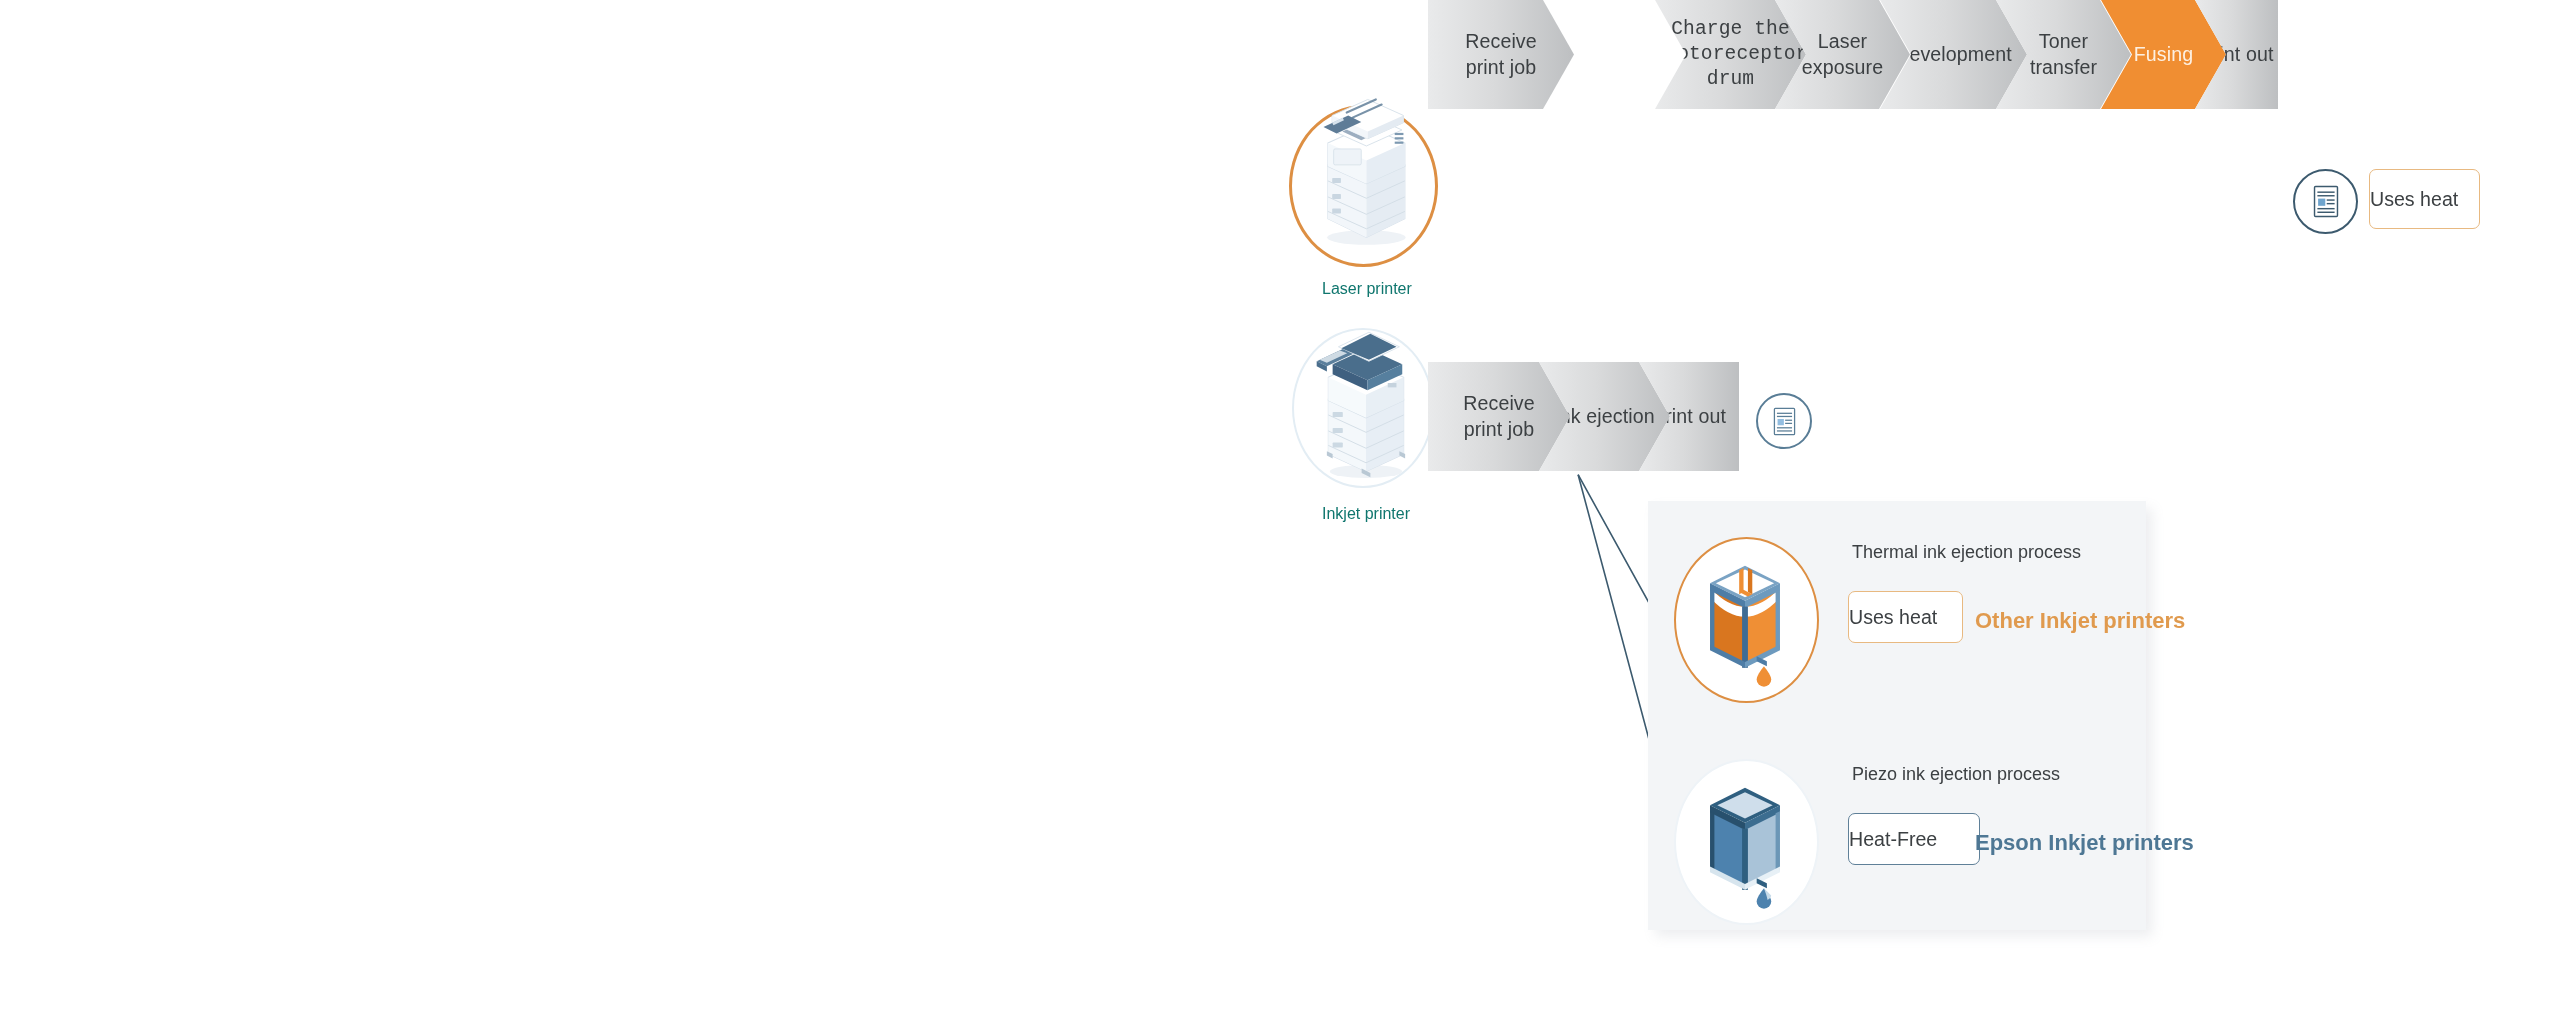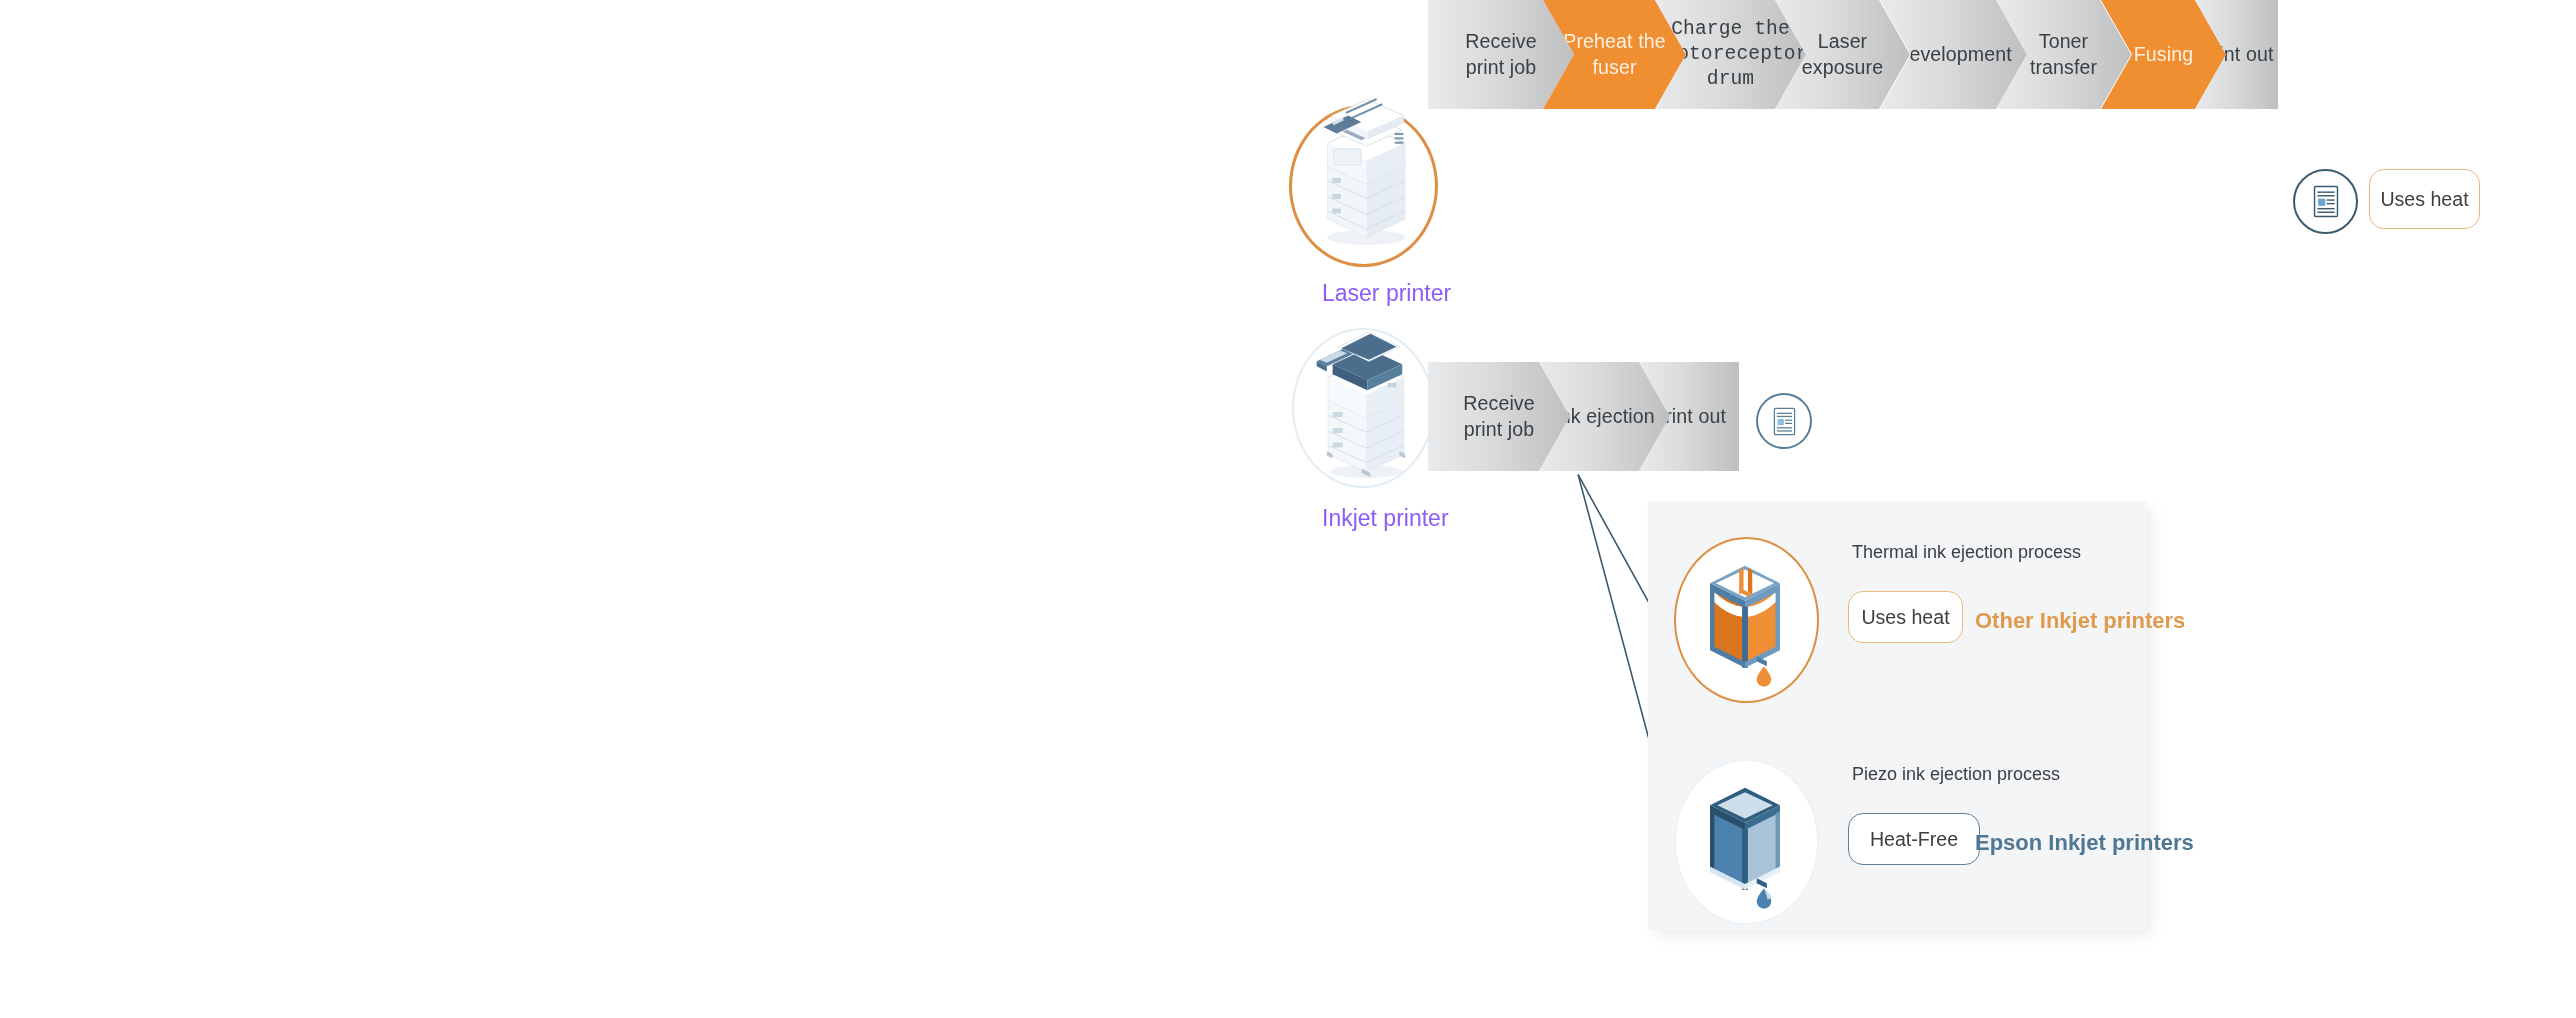--- a/index.html
+++ b/index.html
@@ -29,30 +29,30 @@
   .clip-last{clip-path:polygon(0 0,100% 0,100% 100%,0 100%,31px 50%);}
 
   .chev-label{font-size:19.6px;color:#3c4043;letter-spacing:0.1px;}
   .chev-label-on{font-size:19.6px;color:#fdf0e2;letter-spacing:0.1px;}
 
   
   .ring{position:absolute;border-radius:50%;}
   .ring-orange{border:3.6px solid #dd8f43;}
   .ring-blue{border:2.9px solid #e3edf4;}
 
-  .printer-caption{position:absolute;font-size:23px;color:#8b5cf6;white-space:nowrap;}
+  .printer-caption{position:absolute;font-size:16px;color:#0f766e;white-space:nowrap;}
 
   
   .doccircle{position:absolute;border-radius:50%;border:2.2px solid #3c5a6e;
              display:flex;align-items:center;justify-content:center;background:#fff;}
   .doccircle.blue{border:2.2px solid #597d96;}
 
   
-  .pill{position:absolute;display:flex;align-items:center;justify-content:center;
-        border-radius:15px;background:#ffffff;box-sizing:border-box;}
+  .pill{position:absolute;display:flex;align-items:center;
+        border-radius:7px;background:#ffffff;box-sizing:border-box;}
   .pill-orange{border:1.8px solid #e8b981;}
   .pill-blue{border:1.8px solid #5f8098;}
   .pill-txt{font-size:19.6px;color:#3c4043;white-space:nowrap;}
 
   
   .panel{position:absolute;background:#f3f5f7;box-shadow:7.3px 7.3px 11.6px rgba(140,150,160,.16);}
   .panel-title{position:absolute;font-size:18px;color:#3c4043;white-space:nowrap;}
   .brand{position:absolute;font-size:22px;font-weight:bold;white-space:nowrap;}
   .brand-orange{color:#e09a4e;}
   .brand-blue{color:#4e7794;}
@@ -114,25 +114,20 @@
   </svg>
 
   <div class="printer-caption" style="left:1322px;top:280px;">Laser printer</div>
 
   <div class="chev chev-gray clip-first" style="left:1428px;width:146px;">
     <div class="lbl chev-label">
       <span>Receive</span><br><span>print job</span>
     </div>
   </div>
 
-  <div class="chev chev-orange clip-mid" style="left:1543px;width:143px;">
-    <div class="lbl chev-label-on">
-      <span>Preheat the</span><br><span>fuser</span>
-    </div>
-  </div>
 
   <div class="chev chev-gray clip-mid" style="left:1655px;width:151px;font-family:Liberation Mono, monospace;">
     <div class="lbl chev-label">
       <span>Charge the</span><br><span>photoreceptor</span><br><span>drum</span>
     </div>
   </div>
 
   <div class="chev chev-gray clip-mid" style="left:1775px;width:135px;">
     <div class="lbl chev-label">
       <span>Laser</span><br><span>exposure</span>

